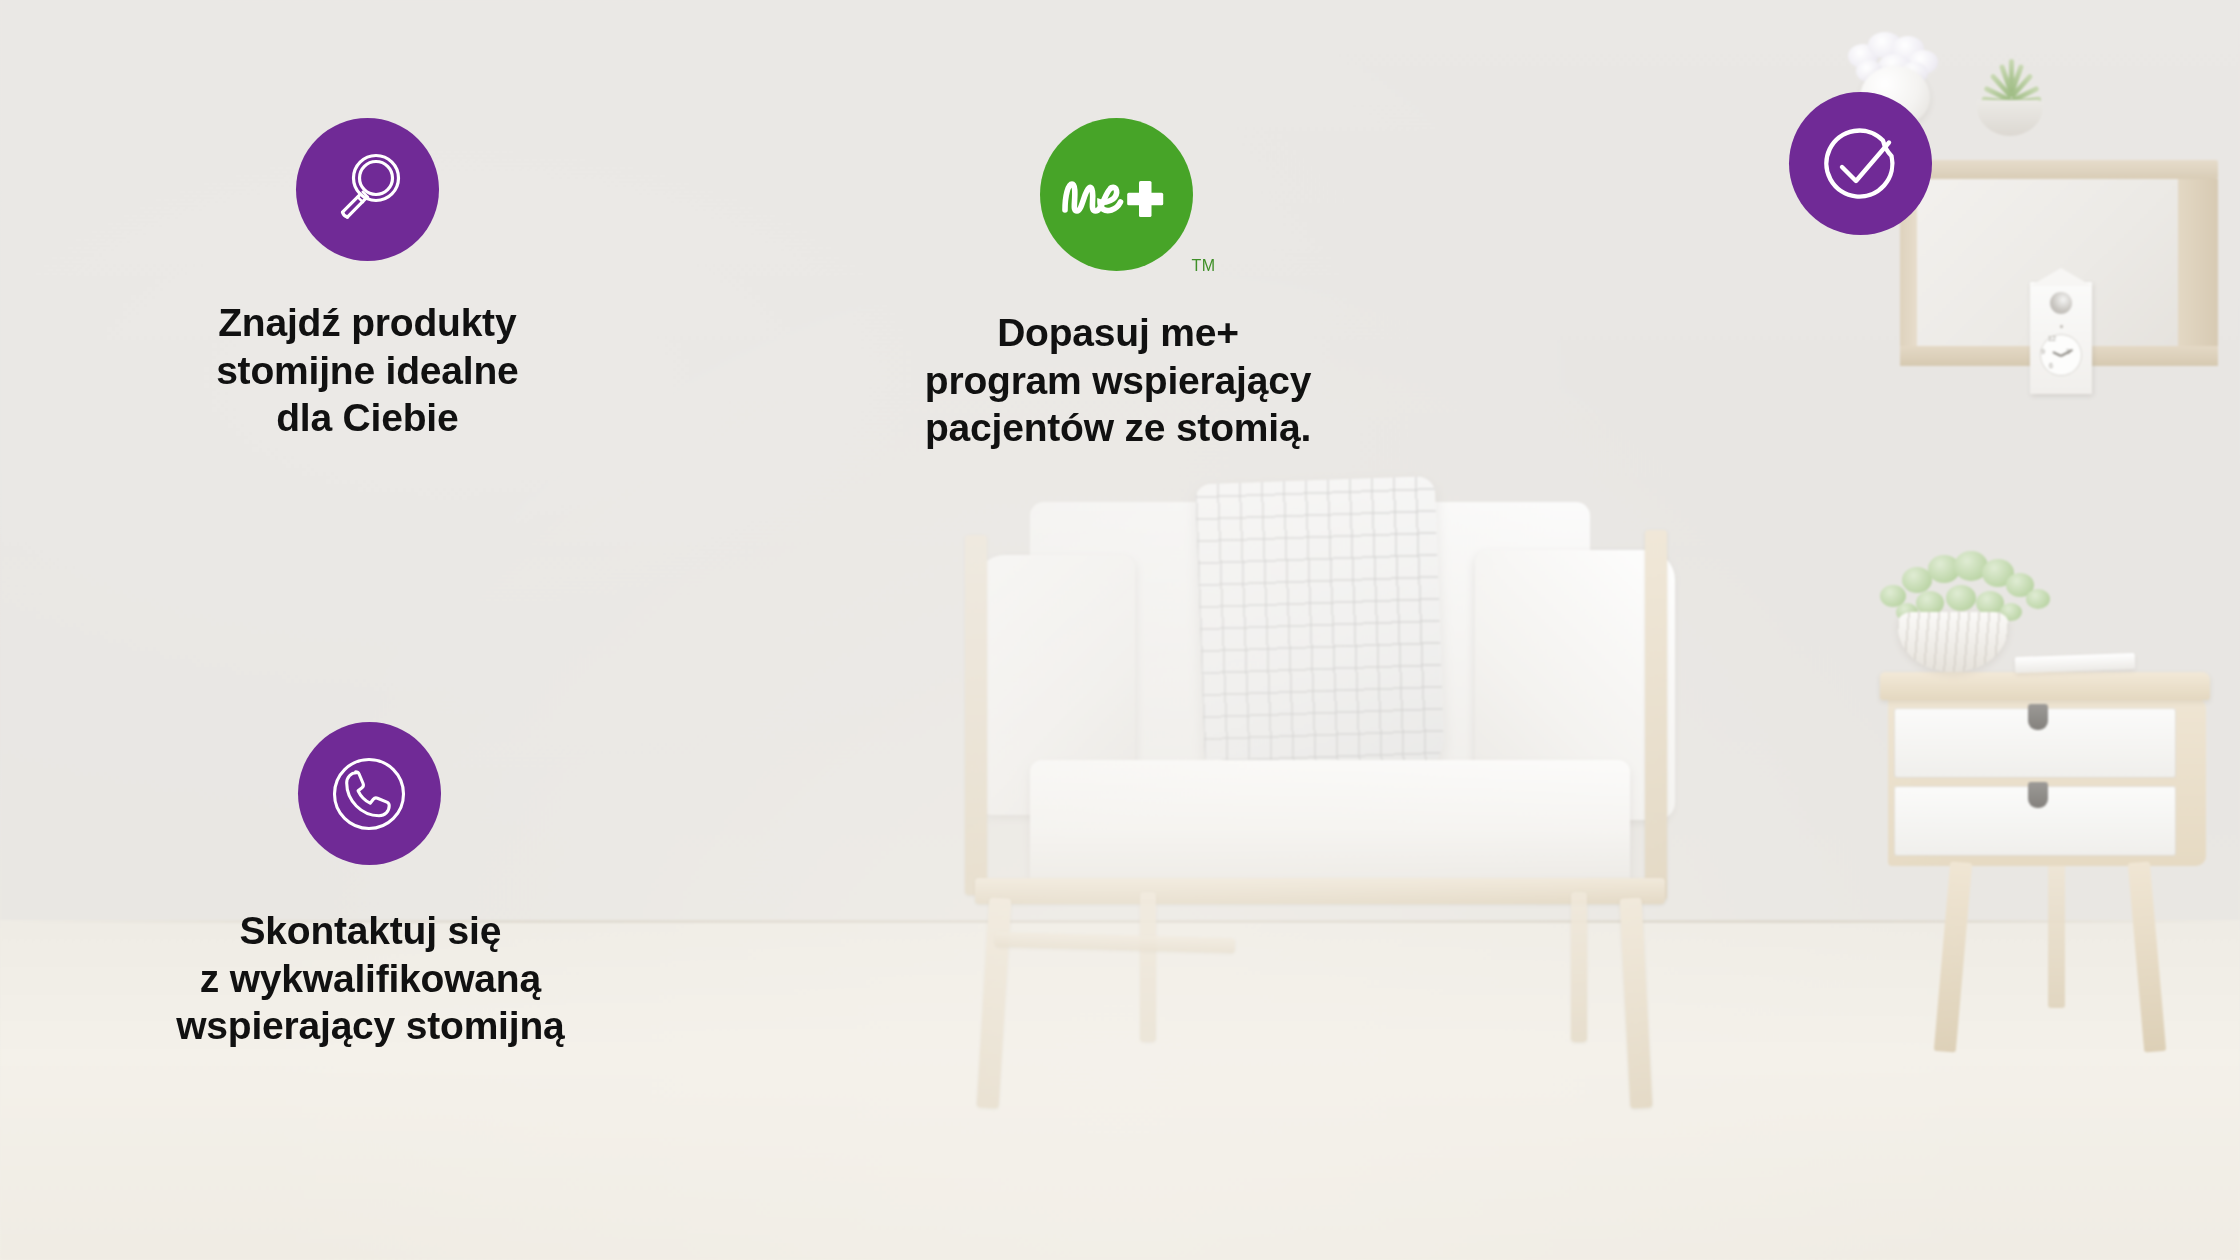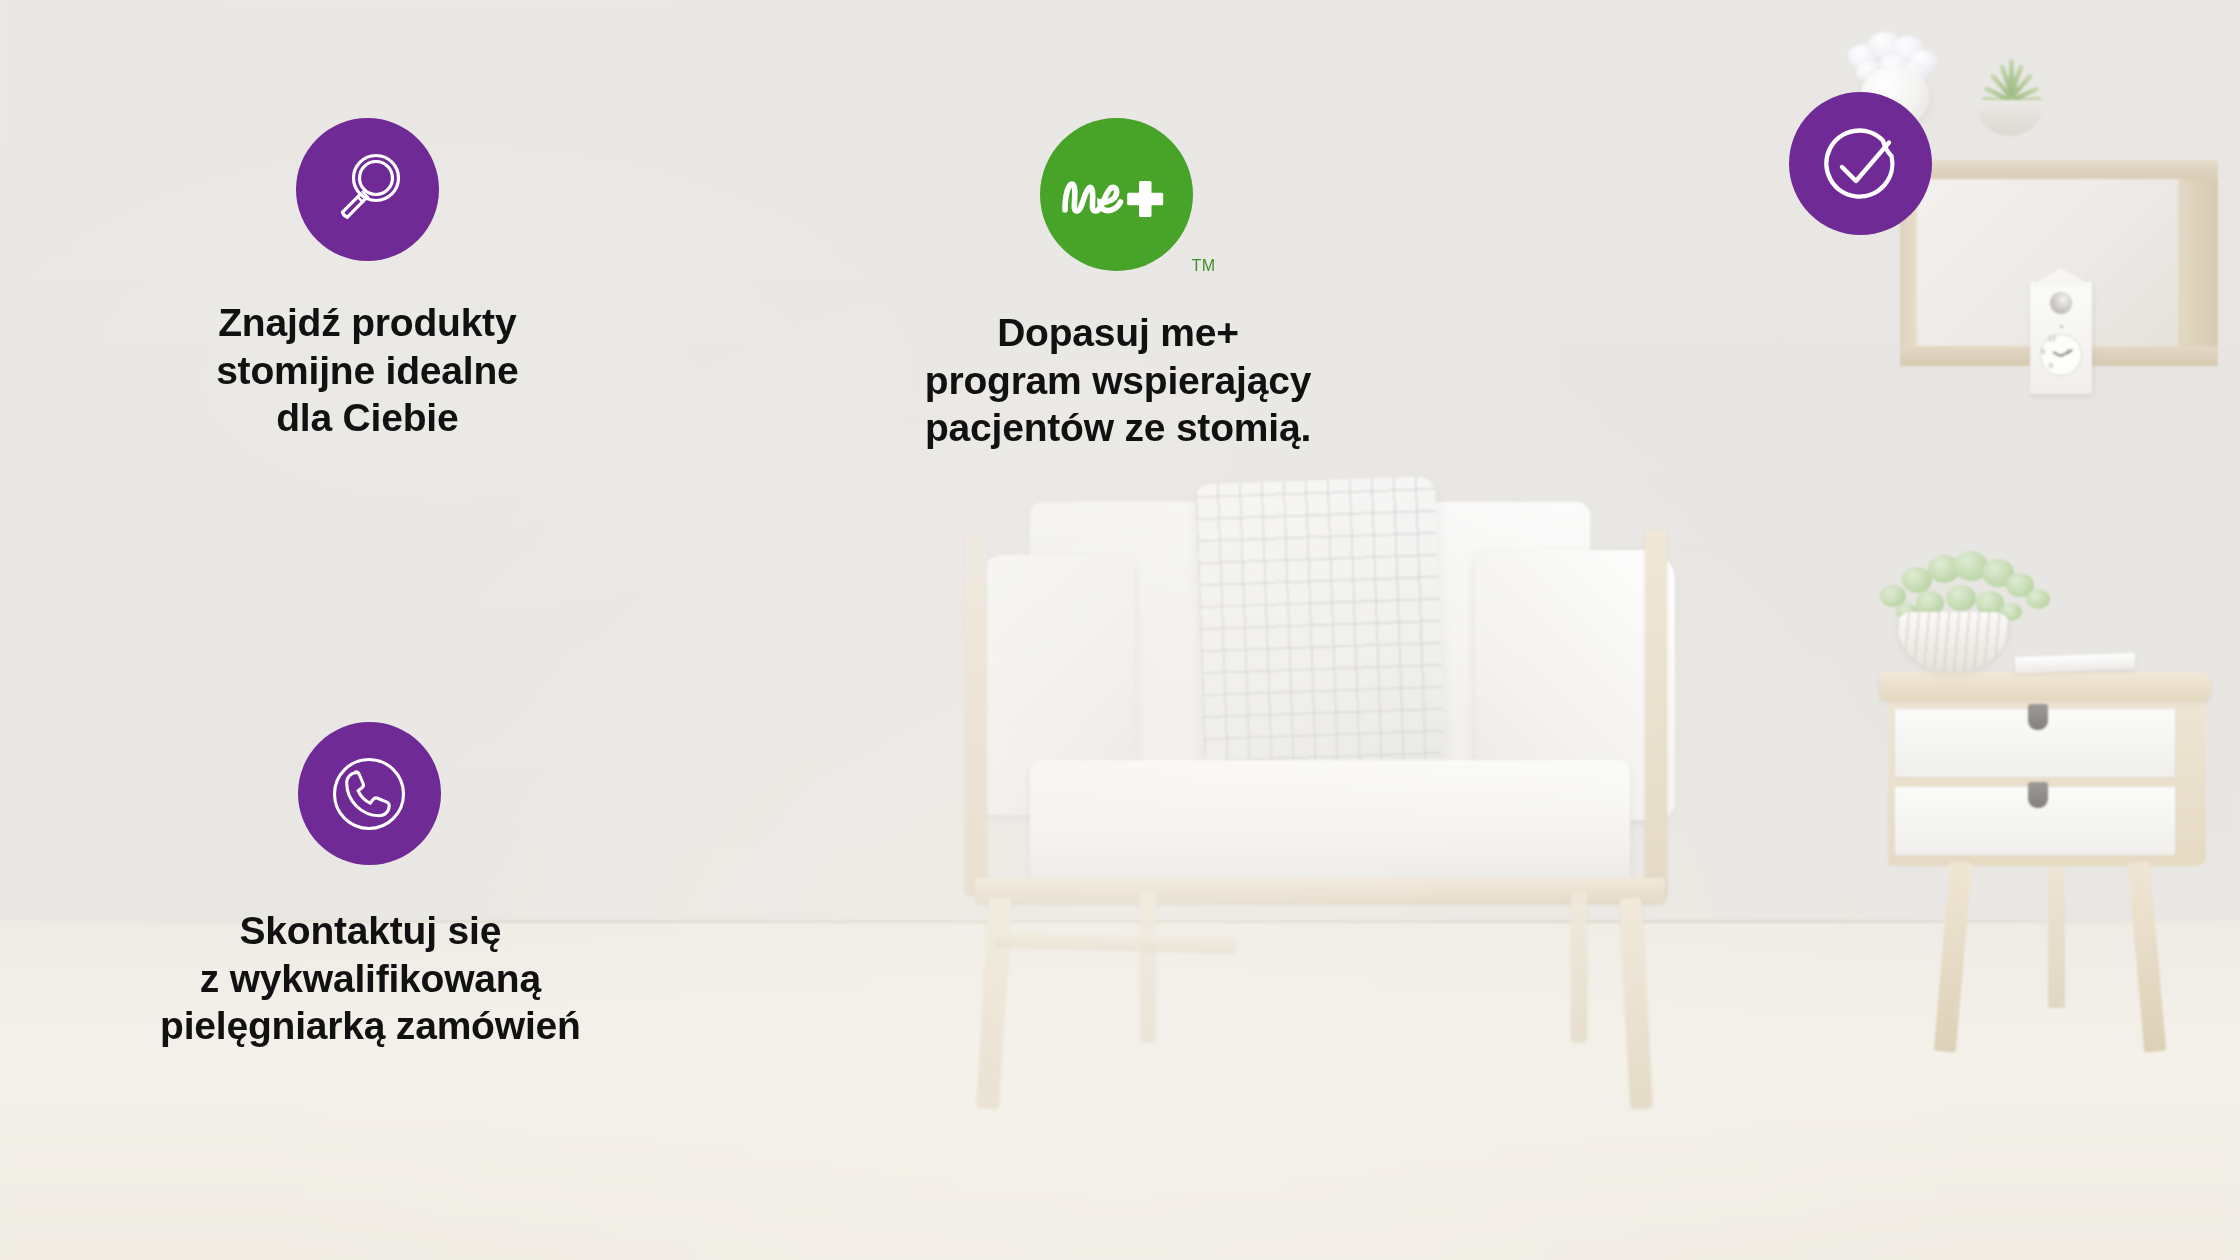--- a/index.html
+++ b/index.html
@@ -371,17 +371,17 @@
 
     <div class="cell r2 c6">
       <div class="badge">
         <svg width="92" height="92" viewBox="0 0 92 92" fill="none" stroke="#ffffff" stroke-width="3.1" stroke-linecap="round" stroke-linejoin="round">
           <circle cx="46" cy="46" r="34.5"></circle>
           <path d="M33.5 24.8 c-5.6 0-9.8 4.4-9.8 10.3 0 17.6 14.9 32.6 32.3 32.6 5.9 0 10.2-4.3 10.2-10 0-1.6-.9-2.9-2.3-3.5 l-9.4-4 c-1.5-.6-3.2-.2-4.2 1.1 l-3.1 3.9 c-5.2-2.6-9.6-7.1-12.1-12.4 l3.9-3.1 c1.3-1 1.7-2.7 1.1-4.2 l-4-9.5 c-.6-1.4-1.9-2.3-3.5-2.3 z"></path>
         </svg>
       </div>
       <div class="caption">Skontaktuj się
 z wykwalifikowaną
-pielęgniarką zamówień</div>
+wspierający stomijną</div>
     </div>
 
   </div>
 </div>
 
 </body></html>

